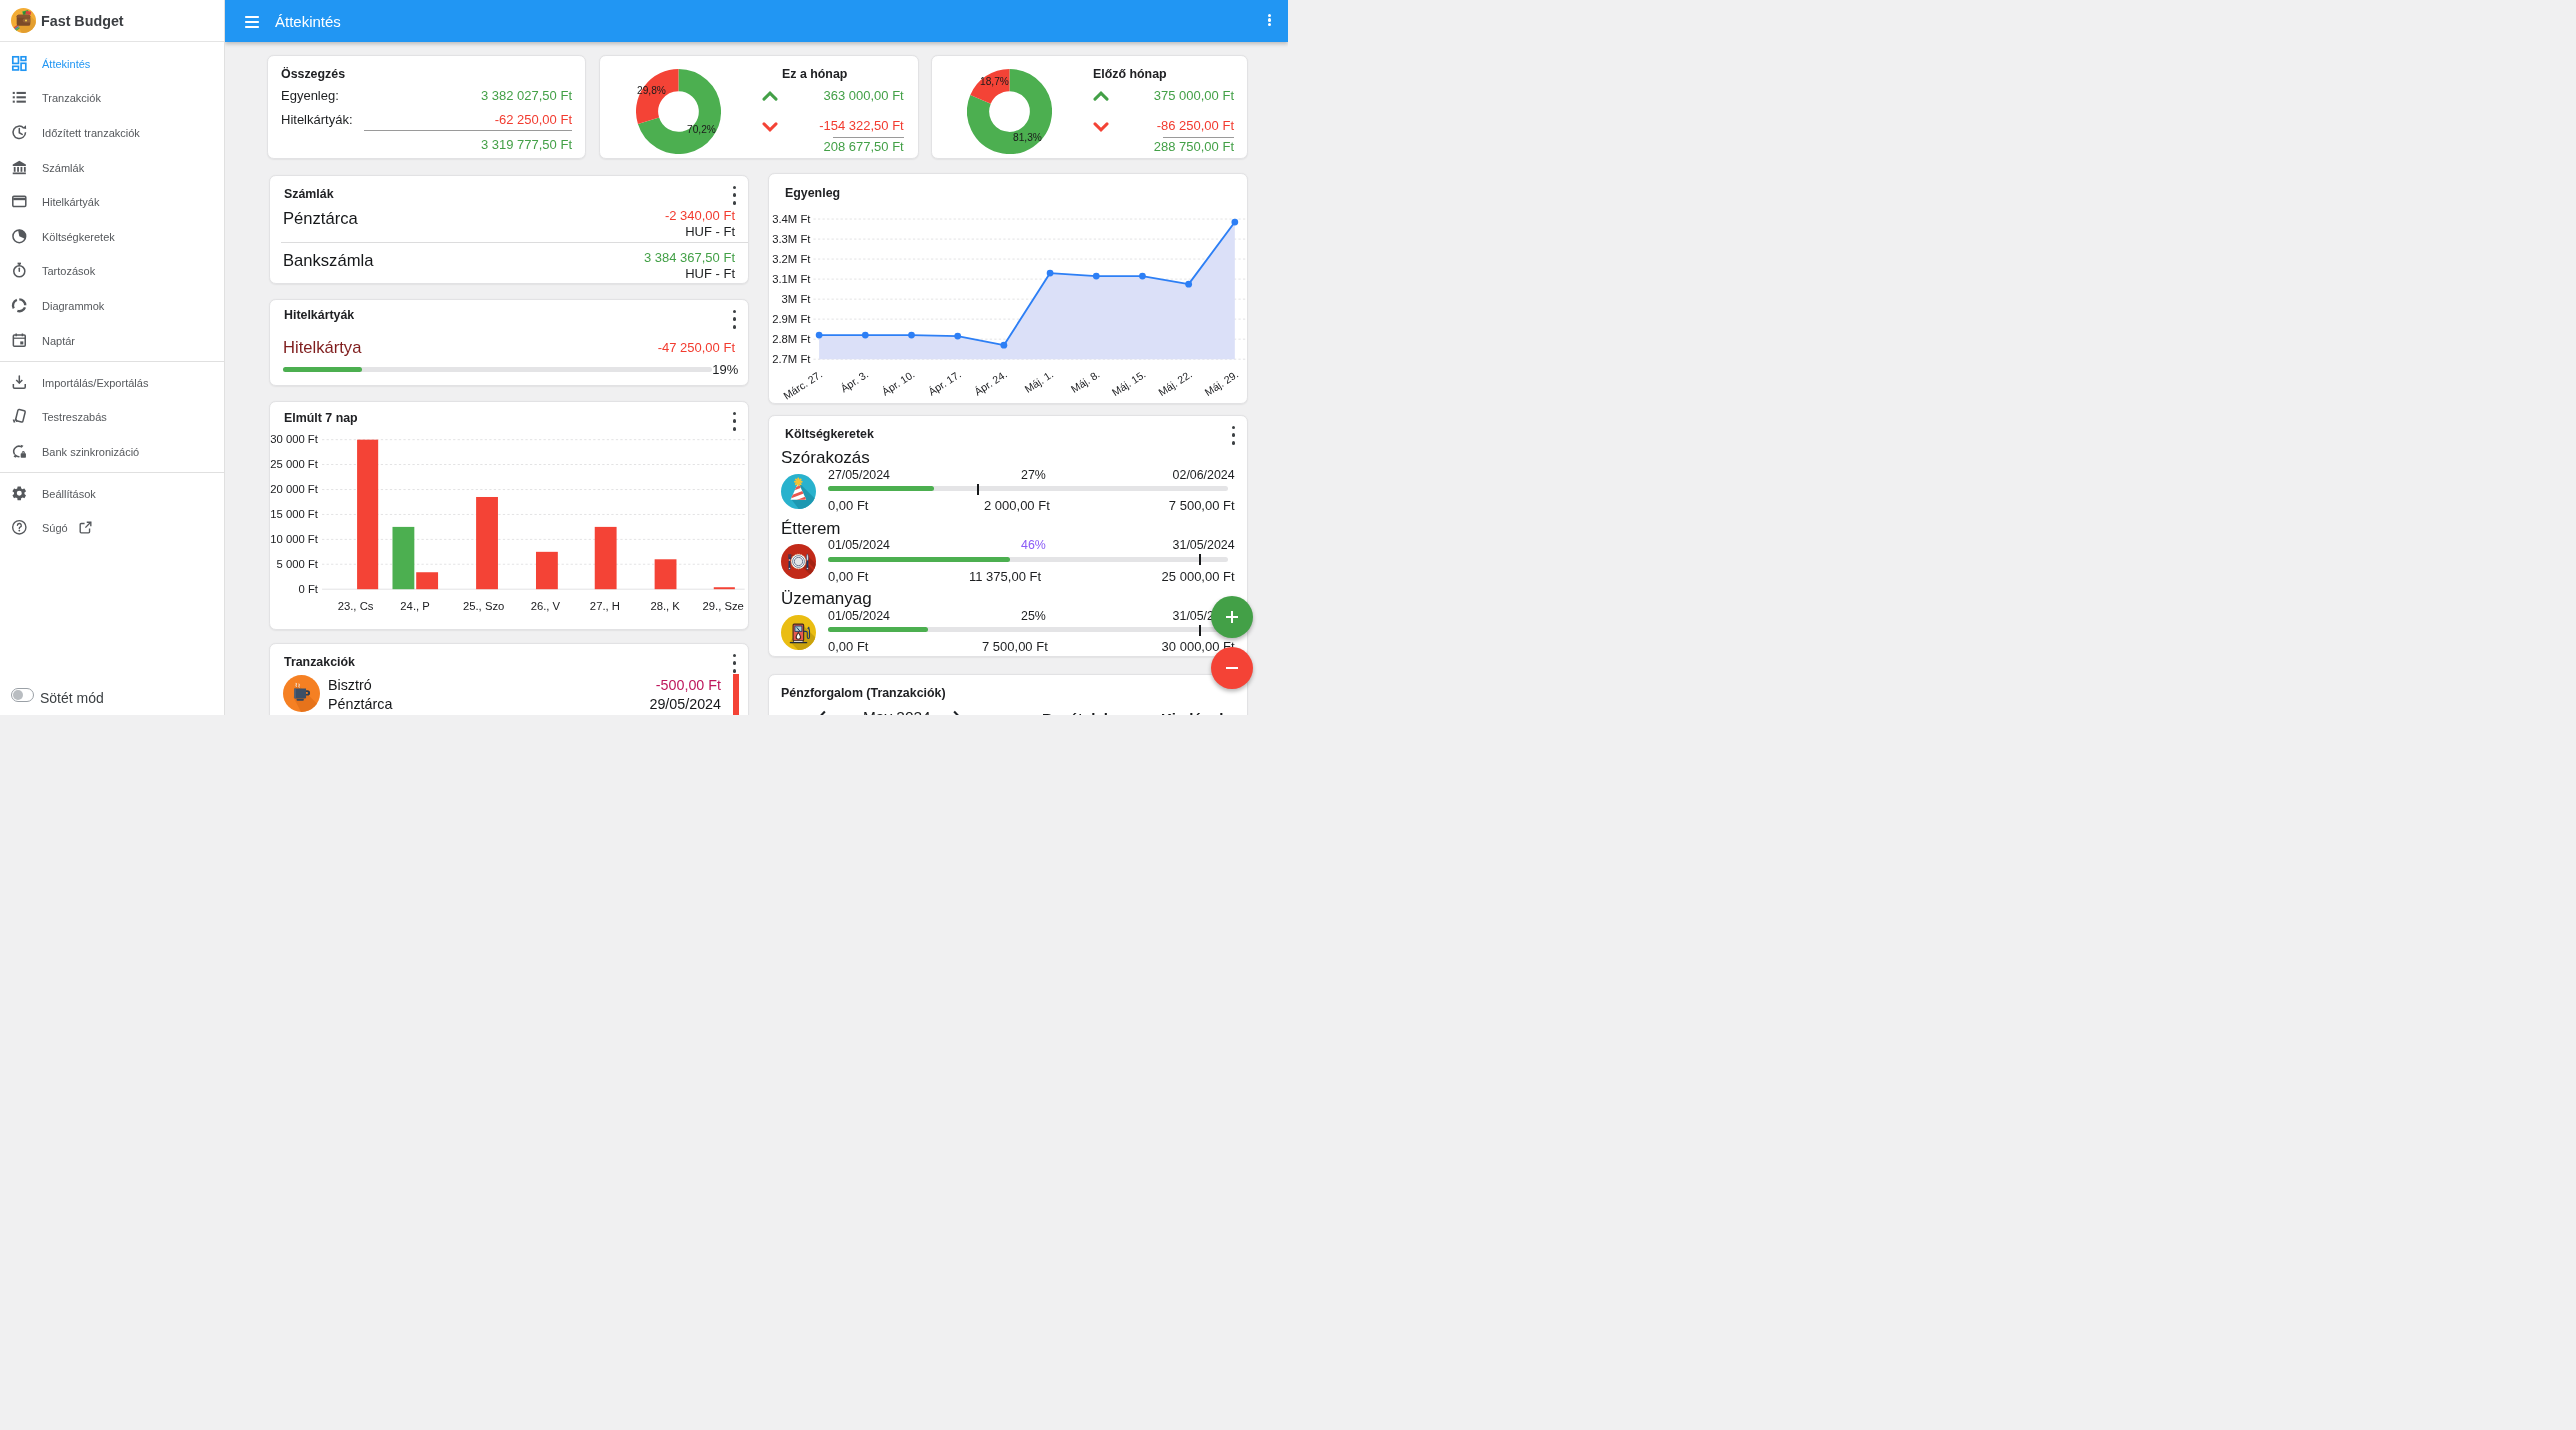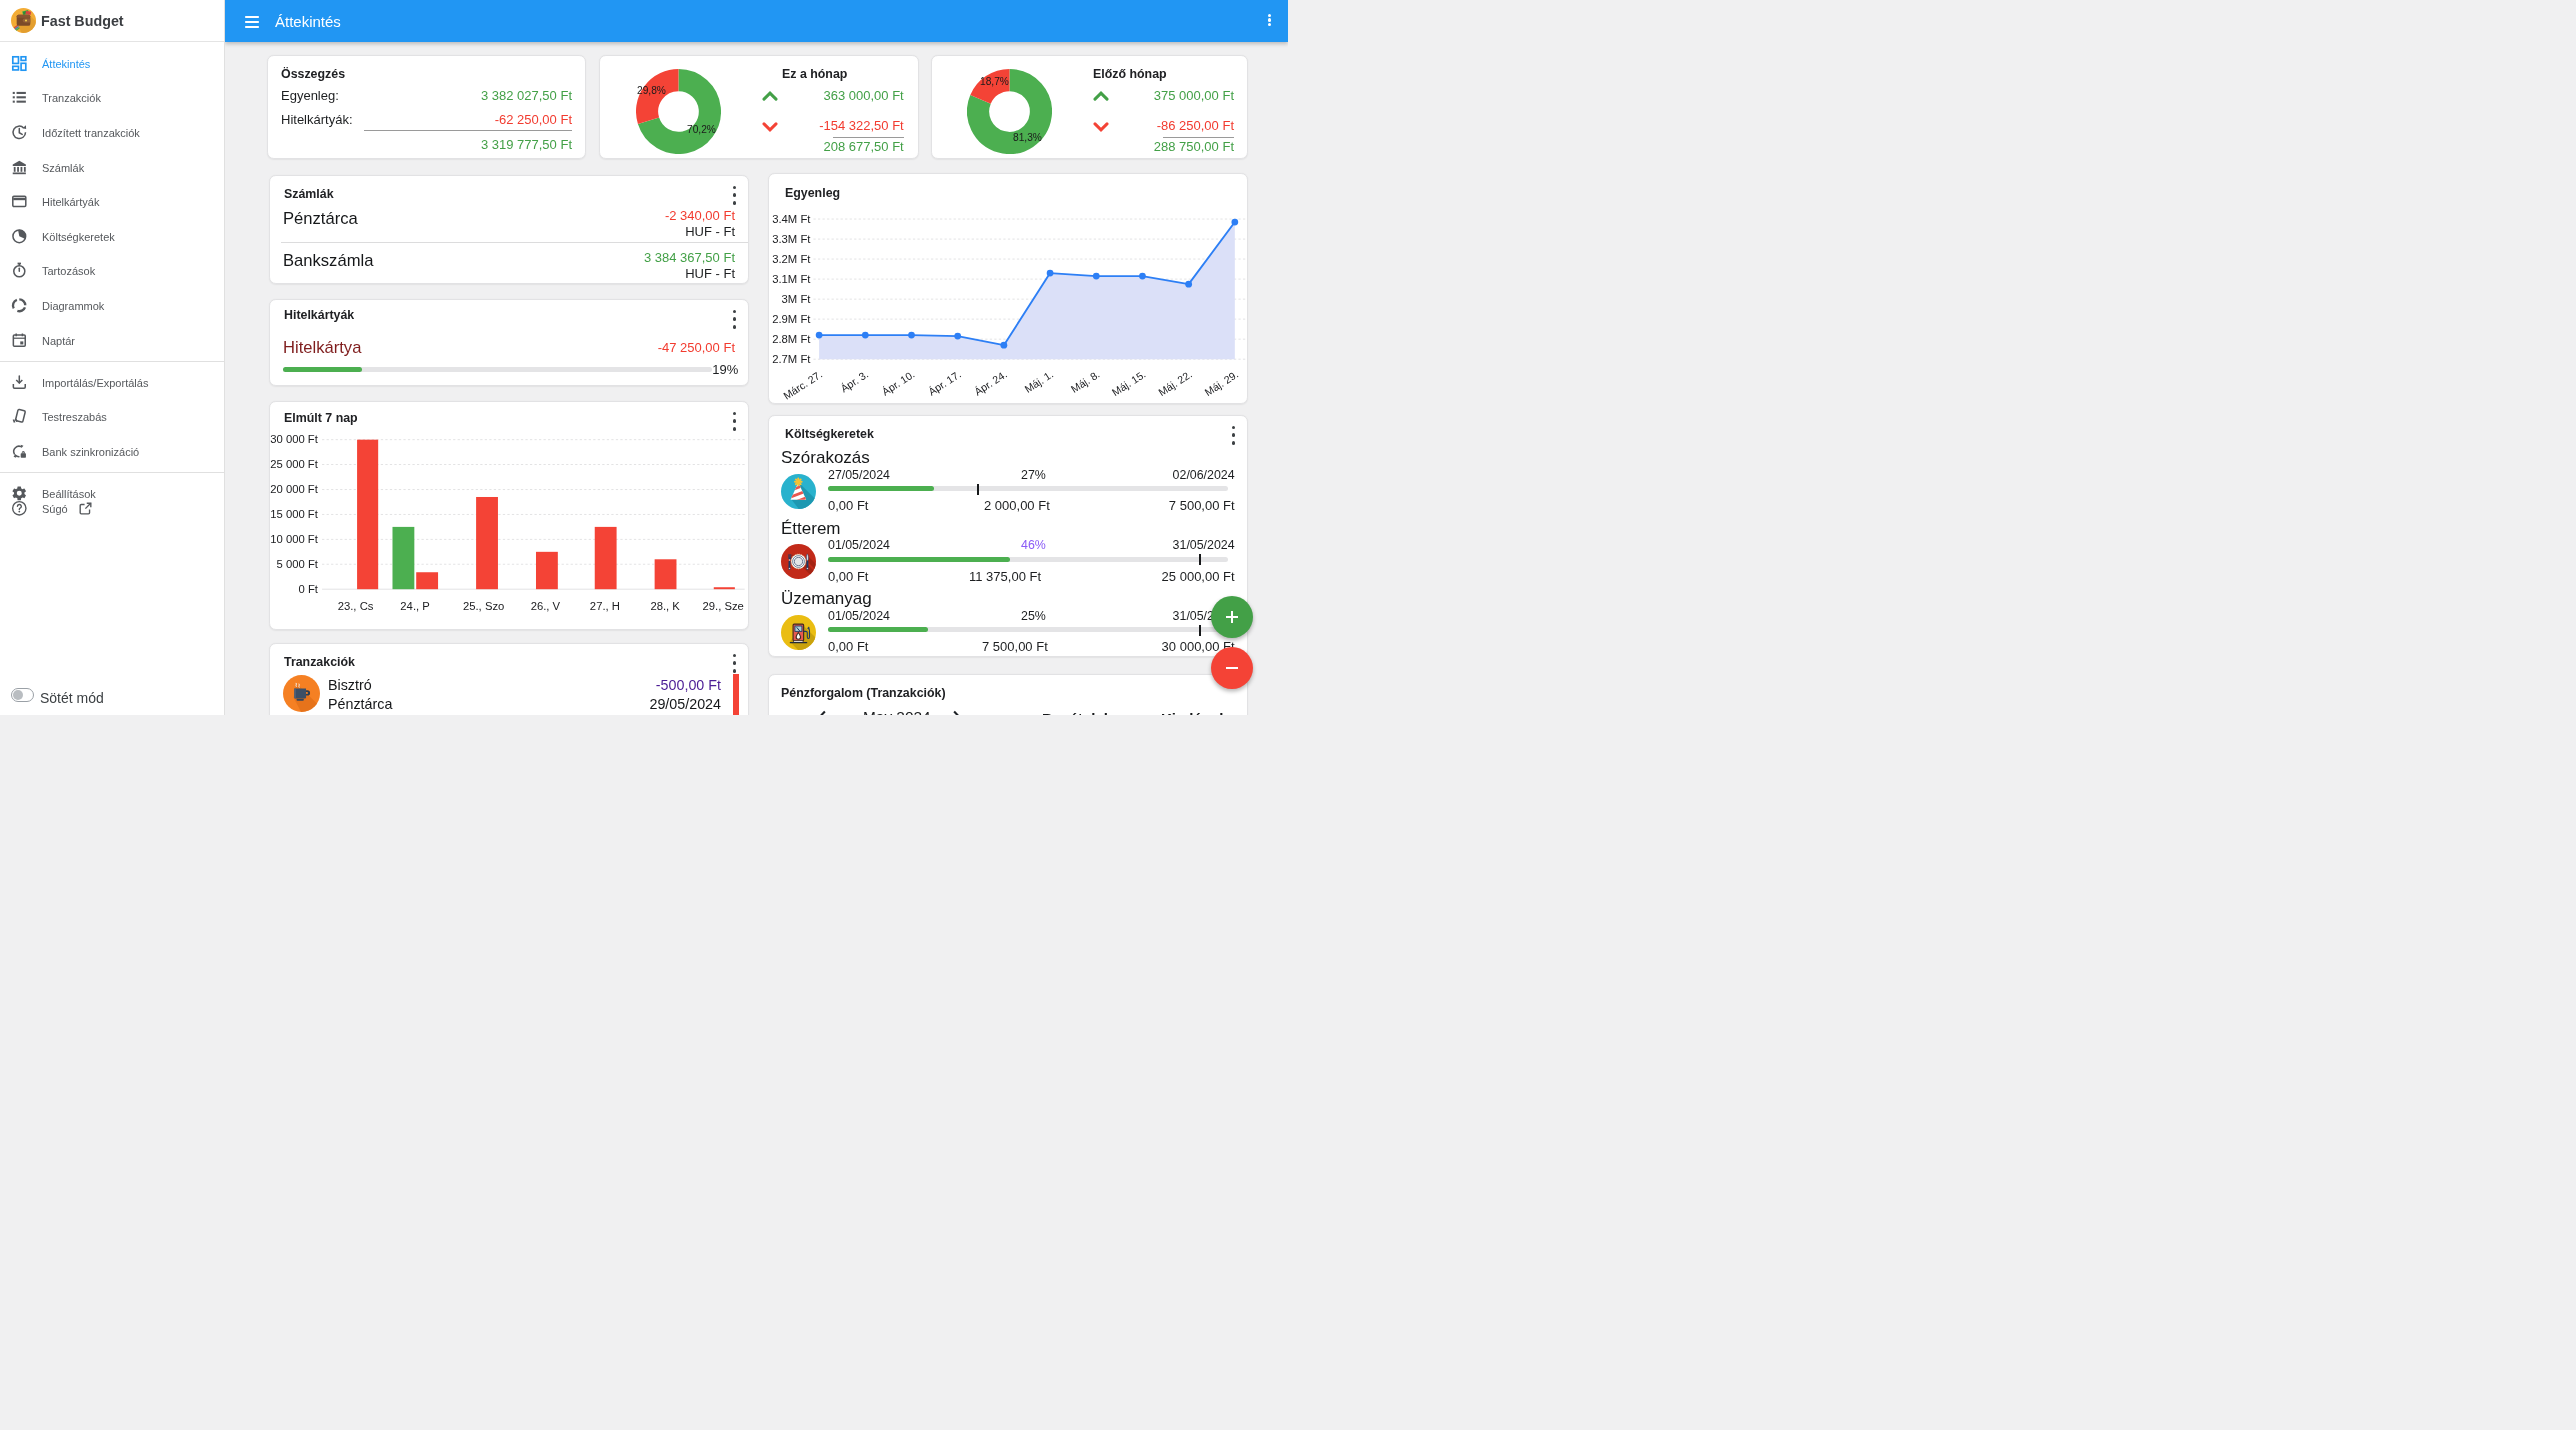--- a/index.html
+++ b/index.html
@@ -189,21 +189,21 @@
         </g>
       </svg>
     <div class="lbl">Bank szinkronizáció</div>
   </div>
   <div class="mi" style="top:477px">
     <svg width="16.6" height="16.6" viewBox="0 0 24 24" fill="#55585c">
         <path d="M19.4 13c.04-.32.06-.66.06-1s-.02-.68-.07-1l2.1-1.65a.5.5 0 0 0 .12-.64l-2-3.46a.5.5 0 0 0-.61-.22l-2.49 1a7.3 7.3 0 0 0-1.73-1L14.4 2.4a.49.49 0 0 0-.49-.4h-4a.49.49 0 0 0-.49.42l-.38 2.63c-.63.26-1.2.6-1.73 1l-2.49-1a.49.49 0 0 0-.6.22l-2 3.46a.48.48 0 0 0 .12.64L4.44 11c-.05.32-.08.66-.08 1s.03.68.08 1l-2.12 1.65a.5.5 0 0 0-.12.64l2 3.46c.12.22.39.3.61.22l2.49-1c.52.4 1.1.73 1.73 1l.38 2.65c.04.24.24.41.49.41h4c.25 0 .46-.17.49-.41l.38-2.65a7 7 0 0 0 1.73-1l2.49 1c.23.09.49 0 .61-.22l2-3.46a.5.5 0 0 0-.12-.64zM12 15.6A3.6 3.6 0 1 1 12 8.4a3.6 3.6 0 0 1 0 7.2z"></path>
       </svg>
     <div class="lbl">Beállítások</div>
   </div>
-  <div class="mi" style="top:492px">
+  <div class="mi" style="top:511px">
     <svg width="16.6" height="16.6" viewBox="0 0 24 24" fill="none" stroke="#55585c" stroke-width="2">
         <circle cx="12" cy="12" r="9.6"></circle>
         <path d="M9.3 9.2a2.8 2.8 0 1 1 3.9 2.6c-.9.4-1.2 1-1.2 2" stroke-linecap="round"></path>
         <circle cx="12" cy="16.8" r="1.3" fill="#55585c" stroke="none"></circle>
       </svg>
     <div class="lbl">Súgó</div>
     <svg style="left:78px;top:9px" width="15" height="15" viewBox="0 0 24 24" fill="none" stroke="#55585c" stroke-width="2.2">
         <path d="M18.5 13.5v5.3a1.7 1.7 0 0 1-1.7 1.7H5.2a1.7 1.7 0 0 1-1.7-1.7V7.2a1.7 1.7 0 0 1 1.7-1.7h5.3"></path>
         <path d="M14 3.5h6.5V10"></path>
         <path d="M20.3 3.7 11.8 12.2"></path>
@@ -368,21 +368,21 @@
         <path d="M17.5 10.5 49 42V49H24L14 30z" fill="#e06f1a" opacity="0.75"></path>
       </g>
     <path d="M15 18h15.5v11.5a1.6 1.6 0 0 1-1.6 1.6H16.6a1.6 1.6 0 0 1-1.6-1.6z" fill="#3c4f66"></path>
     <path d="M15 18h2v13h-1a1 1 0 0 1-1-1z" fill="#4c617c"></path>
     <path d="M18 31.5h9.5v1.6a1 1 0 0 1-1 1H19a1 1 0 0 1-1-1z" fill="#33445a"></path>
     <path d="M30.5 20.3h1.9a2.9 2.9 0 0 1 0 6.9h-1.9v-2.2h1.7a1.4 1.4 0 0 0 0-2.6h-1.7z" fill="#2c3e53"></path>
     <path d="M17.5 15.2c-1.3-1.6 1.3-2.5 0-4.3M21.3 16.2c-1.3-1.6 1.3-2.5 0-4.3" stroke="#f7f3ee" stroke-width="1.3" fill="none" stroke-linecap="round"></path>
   </svg>
   <div class="abs" style="left:58px;top:33px;font-size:14.3px;color:#16181a;">Bisztró</div>
   <div class="abs" style="left:58px;top:52px;font-size:14.3px;color:#16181a;">Pénztárca</div>
-  <div class="abs rt" style="right:27px;top:33px;font-size:14.3px;color:#4c1d95;">-500,00 Ft</div>
+  <div class="abs rt" style="right:27px;top:33px;font-size:14.3px;color:#be185d;">-500,00 Ft</div>
   <div class="abs rt" style="right:27px;top:52px;font-size:14.3px;color:#16181a;">29/05/2024</div>
   <div class="abs" style="right:9.4px;top:30px;width:6px;height:42px;background:#f44336;"></div>
 </div>
 
 <div class="card" style="left:768px;top:173px;width:480px;height:231px;">
   <div class="ctitle" style="left:16px;top:12px;">Egyenleg</div>
   <svg class="abs" style="left:0;top:0" width="480" height="231" viewBox="0 0 637 306">
     <g stroke="#d9d9db" stroke-width="1" stroke-dasharray="3 3">
       <line x1="59" y1="59.5" x2="632" y2="59.5"></line>
       <line x1="59" y1="86.1" x2="632" y2="86.1"></line>

